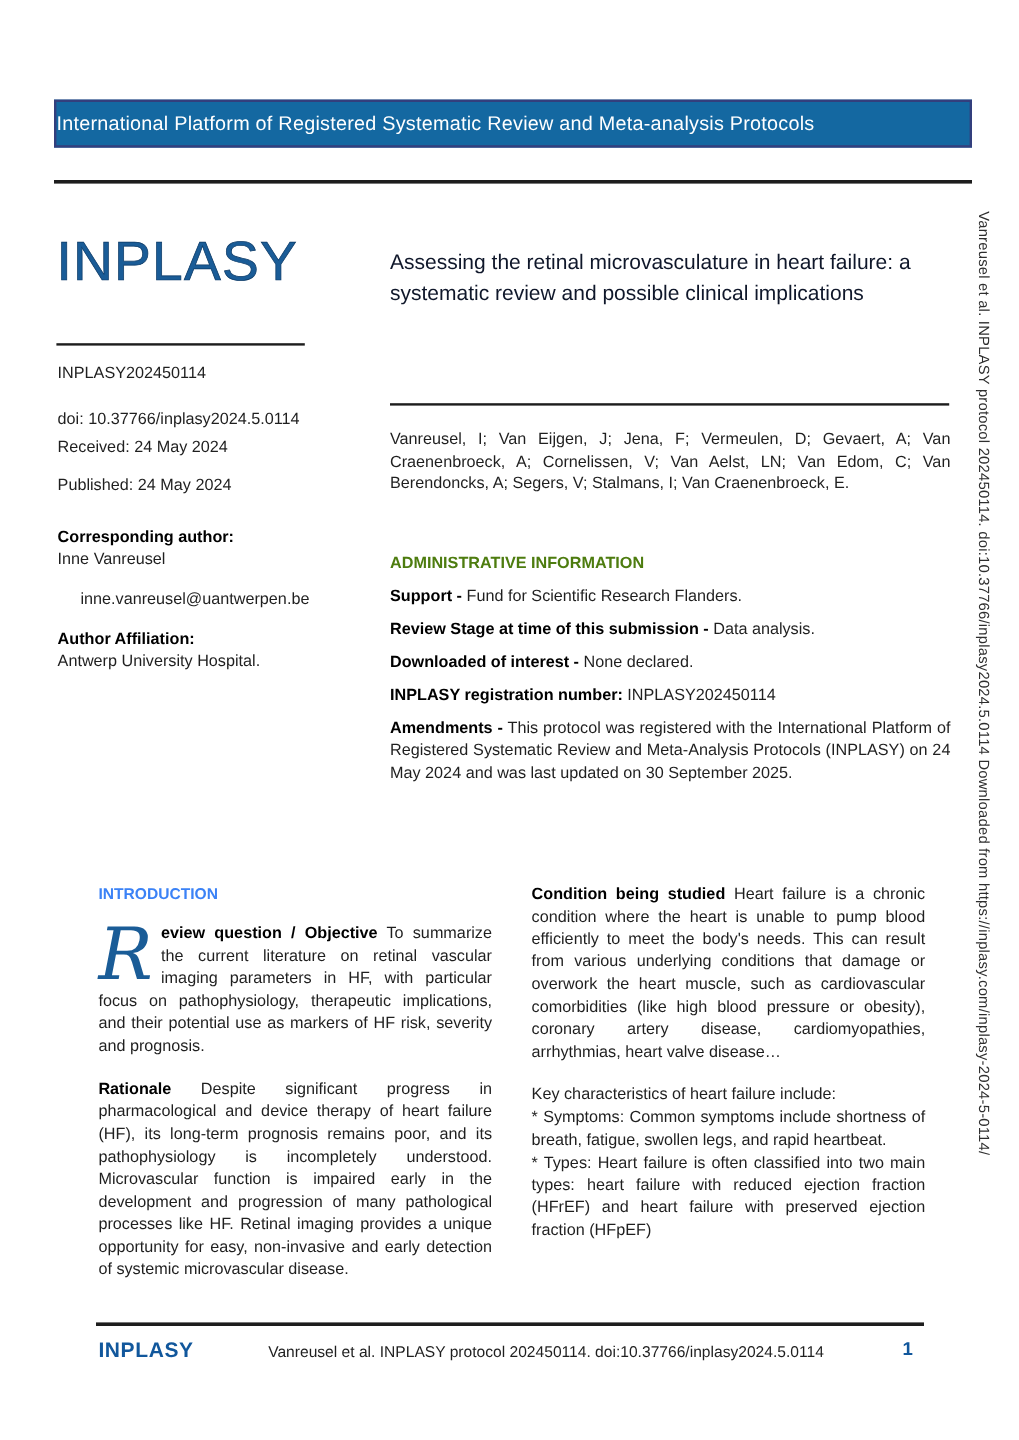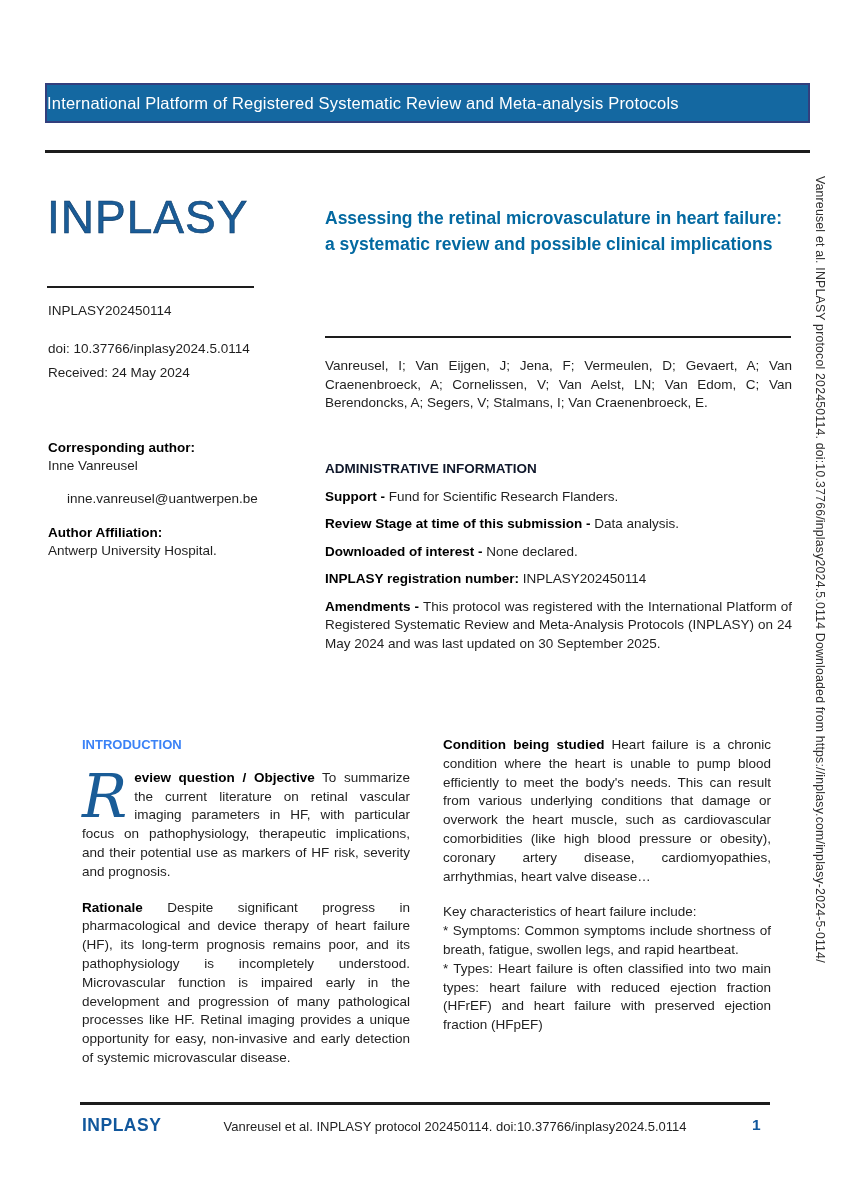--- a/index.html
+++ b/index.html
@@ -39,29 +39,29 @@
 
   .blue-bold { color:#000000; font-weight:bold; }
 
   .corresponding { position:absolute; left:48px; top:439px; width:272px; font-size:13.5px; line-height:18px; }
   .corr-email { margin-top:15px;padding-left:19px; }
   .corr-afflabel { margin-top:16px; }
 
   
   .article-title {
     position:absolute; left:325px; top:206px; width:468px;
-    font-size:17.5px; font-weight:bold; color:#0369a1; line-height:25.5px;
+    font-size:17.5px; font-weight:normal; color:#0f172a; line-height:25.5px;
   }
   .authors {
     position:absolute; left:325px; top:357px; width:467px;
     font-size:13.5px; line-height:18.5px; text-align:justify;
   }
 
   .admin { position:absolute; left:325px; top:460px; width:467px; font-size:13.5px; line-height:18.5px; }
-  .admin-heading { color:#0f172a; font-weight:bold; margin-bottom:10px; }
+  .admin-heading { color:#4d7c0f; font-weight:bold; margin-bottom:10px; }
   .admin p { margin-bottom:9px; text-align:justify; }
 
   
   .col-left  { position:absolute; left:82px;  top:736px; width:328px; font-size:13.5px; line-height:18.8px; }
   .col-right { position:absolute; left:443px; top:736px; width:328px; font-size:13.5px; line-height:18.8px; }
   .section-heading { color:#3b82f6; font-weight:bold; font-size:13px; margin-bottom:14px; }
   .para { text-align:justify; }
   .para + .para { margin-top:17px; }
   .pre-line { white-space:pre-line; }
 
@@ -93,20 +93,21 @@
 
   <div class="rule-top"></div>
 
   <div class="logo">INPLASY</div>
   <div class="logo-rule"></div>
 
   <div class="meta">
     <p>INPLASY202450114</p>
     <p class="meta-doi">doi: 10.37766/inplasy2024.5.0114</p>
     <p class="meta-received">Received: 24 May 2024</p>
+    <p class="meta-published">Published: 24 May 2024</p>
   </div>
 
   <div class="corresponding">
     <p class="blue-bold">Corresponding author:</p>
     <p>Inne Vanreusel</p>
     <p class="corr-email">inne.vanreusel@uantwerpen.be</p>
     <p class="corr-afflabel blue-bold">Author Affiliation:</p>
     <p>Antwerp University Hospital.</p>
   </div>
 

